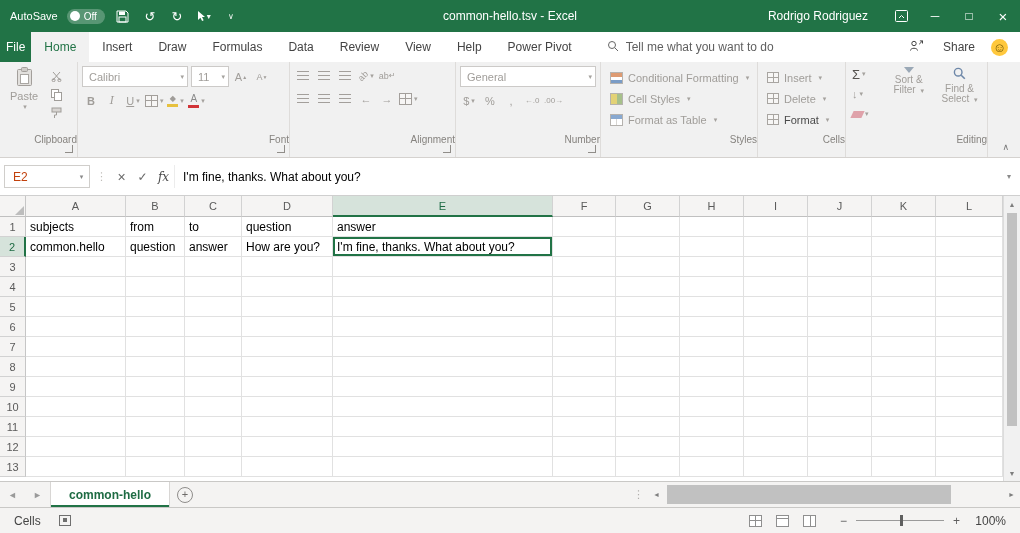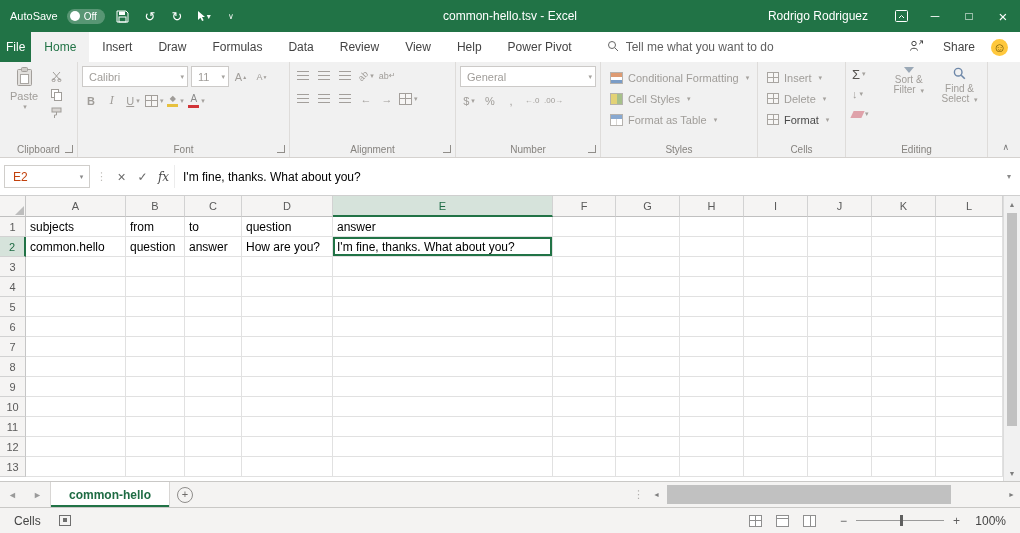--- a/index.html
+++ b/index.html
@@ -28,21 +28,21 @@
 .tab.file{background:#217346;color:#fff;padding:0 6px}
 .tab.active{background:#f1f1f1;color:#217346}
 .tellme{display:flex;align-items:center;gap:7px;margin-left:22px;color:#5f5f5f}
 .tabrow-right{margin-left:auto;display:flex;align-items:center;gap:16px;padding-right:12px;color:#444}
 .share{display:flex;align-items:center;gap:19px}
 .smiley{width:17px;height:17px;border-radius:50%;background:#ffc83d;color:#6b5200;display:flex;align-items:center;justify-content:center;font-size:13px;line-height:1}
 
 
 .ribbon{height:96px;flex:0 0 96px;background:#f1f1f1;border-bottom:1px solid #d5d2cf;display:flex;position:relative;font-size:11px}
 .rgroup{position:relative;border-right:1px solid #dedcda;padding:4px 4px 15px;flex:0 0 auto}
-.rgroup-label{position:absolute;bottom:2px;left:0;right:0;text-align:center;font-size:10px;color:#86837f;pointer-events:none}
+.rgroup-label{position:absolute;bottom:12px;left:0;right:0;text-align:right;font-size:10px;color:#86837f;pointer-events:none}
 .launcher{position:absolute;right:4px;bottom:4px;width:8px;height:8px;border-right:1px solid #908d89;border-bottom:1px solid #908d89}
 .chev{font-size:7px;color:#a5a29e;margin-left:2px}
 .dis{color:#a09d99}
 .r-row{display:flex;align-items:center;gap:3px;margin-bottom:4px}
 .ibtn{display:inline-flex;align-items:center;justify-content:center;min-width:18px;height:19px;color:#a09d99;font-size:11px}
 .combo{background:#fff;border:1px solid #cccac8;height:21px;display:flex;align-items:center;padding:0 3px 0 6px;font-size:11px}
 .combo .ct{flex:1;color:#a09d99;overflow:hidden;white-space:nowrap}
 .w106{width:106px}.w38{width:38px}.w127{width:149px}
 .g-clipboard{width:78px}
 .clip-body{display:flex;gap:3px}

